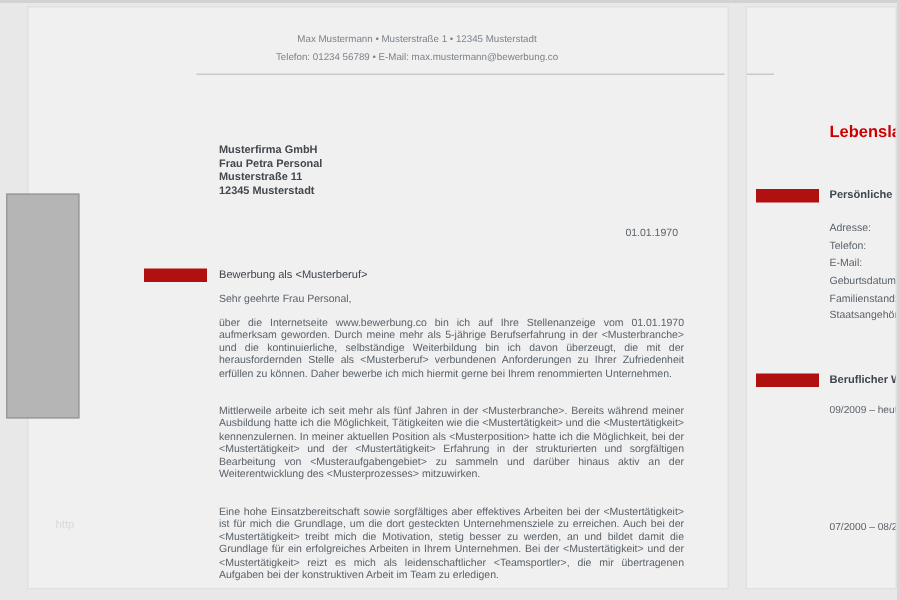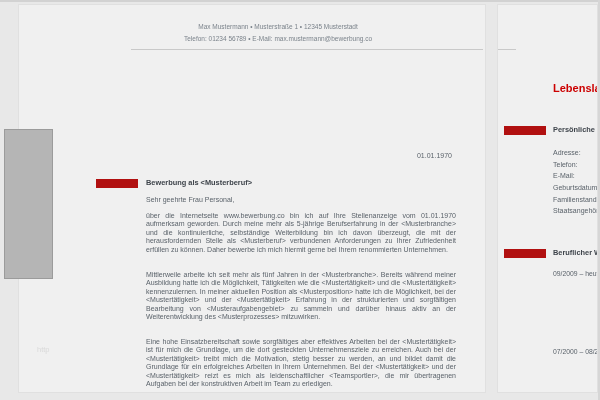--- a/index.html
+++ b/index.html
@@ -22,21 +22,21 @@
   .hdr1{top:18px;} .hdr2{top:30px;}
   .hdr-rule{left:112px;top:44px;width:352px;height:1px;background:#c9c9c9;}
   .cv-rule{left:0;top:44px;width:18px;height:1px;background:#c9c9c9;}
   
   .recipient{left:127px;top:90px;font-size:7.3px;font-weight:bold;color:#43484e;line-height:9px;}
   
   .date{right:33px;top:147px;font-size:7px;color:#5a626a;text-align:right;}
   
   .red-box{background:#b11010;}
   .subject-box{left:77px;top:174px;width:42px;height:9px;}
-  .subject{left:127px;top:173px;font-size:7.4px;font-weight:bold;color:#3e444b;white-space:nowrap;}
+  .subject{left:127px;top:173px;font-size:7.4px;font-weight:normal;color:#3e444b;white-space:nowrap;}
   .salutation{left:127px;top:191px;font-size:7px;color:#5a626a;}
   
   .para{left:127px;width:310px;font-size:7px;line-height:8.4px;color:#5a626a;text-align:justify;}
   .p1{top:207px;} .p2{top:266px;} .p3{top:333px;}
   
   .watermark{left:18px;top:340px;font-size:7.5px;color:#d9d9d9;}
   
   .photo-box{position:absolute;left:4px;top:129px;width:49px;height:150px;
     background:#b5b5b5;border:1px solid #9b9b9b;box-sizing:border-box;}
   
@@ -55,20 +55,26 @@
 <body>
 
 <div class="top-line"></div>
 <div class="right-line"></div>
 
 <div class="page" id="letter-page">
   <p class="abs hdr hdr1">Max Mustermann • Musterstraße 1 • 12345 Musterstadt</p>
   <p class="abs hdr hdr2">Telefon: 01234 56789 • E-Mail: max.mustermann@bewerbung.co</p>
   <div class="abs hdr-rule"></div>
 
+  <div class="abs recipient">
+    <div>Musterfirma GmbH</div>
+    <div>Frau Petra Personal</div>
+    <div>Musterstraße 11</div>
+    <div>12345 Musterstadt</div>
+  </div>
 
   <p class="abs date">01.01.1970</p>
 
   <div class="abs red-box subject-box"></div>
   <p class="abs subject">Bewerbung als &lt;Musterberuf&gt;</p>
   <p class="abs salutation">Sehr geehrte Frau Personal,</p>
 
   <p class="abs para p1">über die Internetseite www.bewerbung.co bin ich auf Ihre Stellenanzeige vom 01.01.1970 aufmerksam geworden. Durch meine mehr als 5-jährige Berufserfahrung in der &lt;Musterbranche&gt; und die kontinuierliche, selbständige Weiterbildung bin ich davon überzeugt, die mit der herausfordernden Stelle als &lt;Musterberuf&gt; verbundenen Anforderungen zu Ihrer Zufriedenheit erfüllen zu können. Daher bewerbe ich mich hiermit gerne bei Ihrem renommierten Unternehmen.</p>
   <p class="abs para p2">Mittlerweile arbeite ich seit mehr als fünf Jahren in der &lt;Musterbranche&gt;. Bereits während meiner Ausbildung hatte ich die Möglichkeit, Tätigkeiten wie die &lt;Mustertätigkeit&gt; und die &lt;Mustertätigkeit&gt; kennenzulernen. In meiner aktuellen Position als &lt;Musterposition&gt; hatte ich die Möglichkeit, bei der &lt;Mustertätigkeit&gt; und der &lt;Mustertätigkeit&gt; Erfahrung in der strukturierten und sorgfältigen Bearbeitung von &lt;Musteraufgabengebiet&gt; zu sammeln und darüber hinaus aktiv an der Weiterentwicklung des &lt;Musterprozesses&gt; mitzuwirken.</p>
   <p class="abs para p3">Eine hohe Einsatzbereitschaft sowie sorgfältiges aber effektives Arbeiten bei der &lt;Mustertätigkeit&gt; ist für mich die Grundlage, um die dort gesteckten Unternehmensziele zu erreichen. Auch bei der &lt;Mustertätigkeit&gt; treibt mich die Motivation, stetig besser zu werden, an und bildet damit die Grundlage für ein erfolgreiches Arbeiten in Ihrem Unternehmen. Bei der &lt;Mustertätigkeit&gt; und der &lt;Mustertätigkeit&gt; reizt es mich als leidenschaftlicher &lt;Teamsportler&gt;, die mir übertragenen Aufgaben bei der konstruktiven Arbeit im Team zu erledigen.</p>

